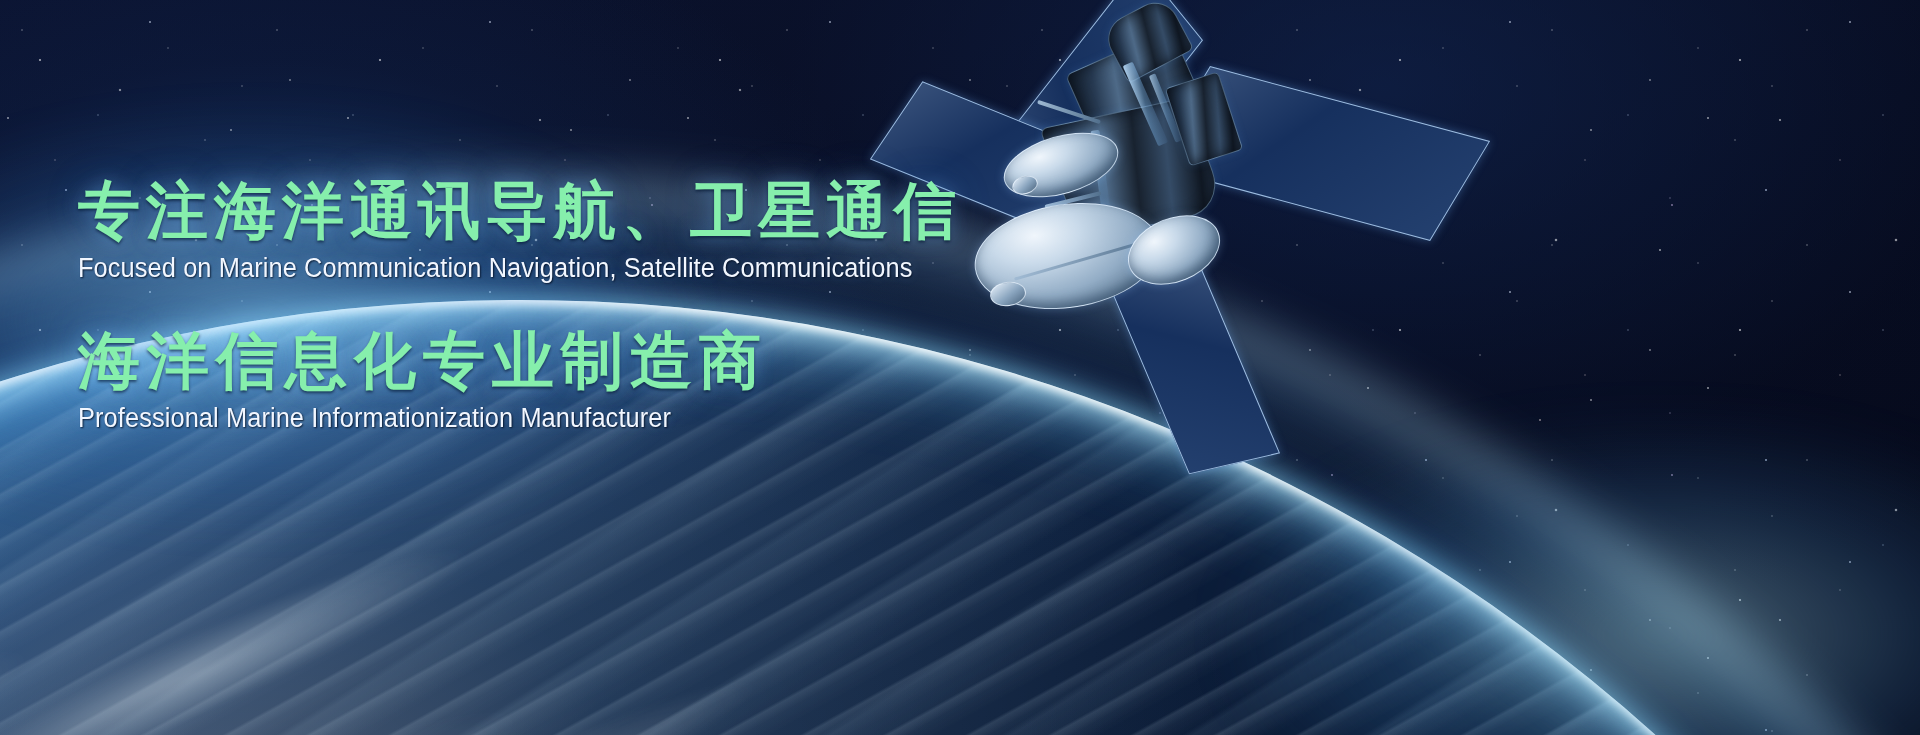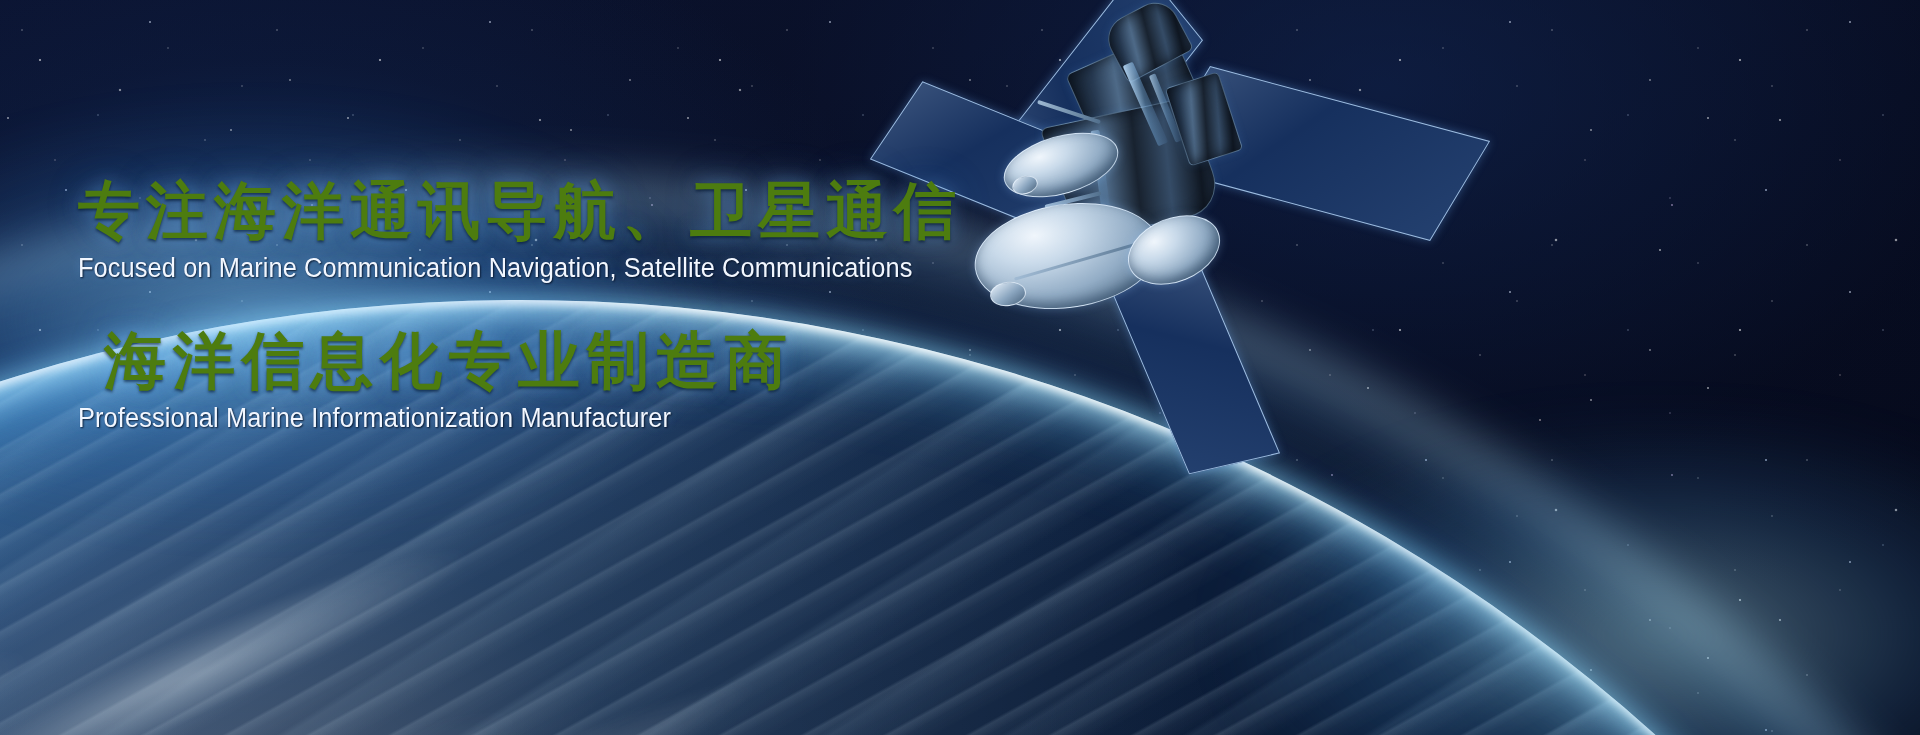--- a/index.html
+++ b/index.html
@@ -201,21 +201,21 @@
   .strut{position:absolute;background:linear-gradient(90deg,#9db8d2,#52708d);border-radius:2px;}
 
   
   .copy{position:absolute;left:78px;top:178px;width:1000px;}
   .grp{margin-bottom:44px;}
   .grp:last-child{margin-bottom:0;}
 
   .h-cn{
     font-size:62px;
     font-weight:700;
-    color:#4d7c0f;
+    color:#86efac;
     letter-spacing:6px;
     line-height:1.05;
     white-space:nowrap;
     text-shadow:
        0 2px 3px rgba(0,20,45,.62),
        0 0 18px rgba(120,190,255,.40),
        0 0 42px rgba(60,130,220,.26);
   }
   .h-en{
     margin-top:10px;
@@ -223,21 +223,21 @@
     font-weight:400;
     color:#f2f7ff;
     letter-spacing:.1px;
     white-space:nowrap;
     transform:scaleX(.94);
     transform-origin:left center;
     text-shadow:
        1px 1px 2px rgba(0,12,30,.85),
        0 0 10px rgba(110,175,250,.30);
   }
-  .h-cn.second{letter-spacing:7px;margin-left:26px;}
+  .h-cn.second{letter-spacing:7px;}
 </style>
 </head>
 <body>
 
 <div class="banner">
 
   <div class="space"></div>
   <div class="stars-a"></div>
   <div class="stars-b"></div>
   <div class="stars-c"></div>

